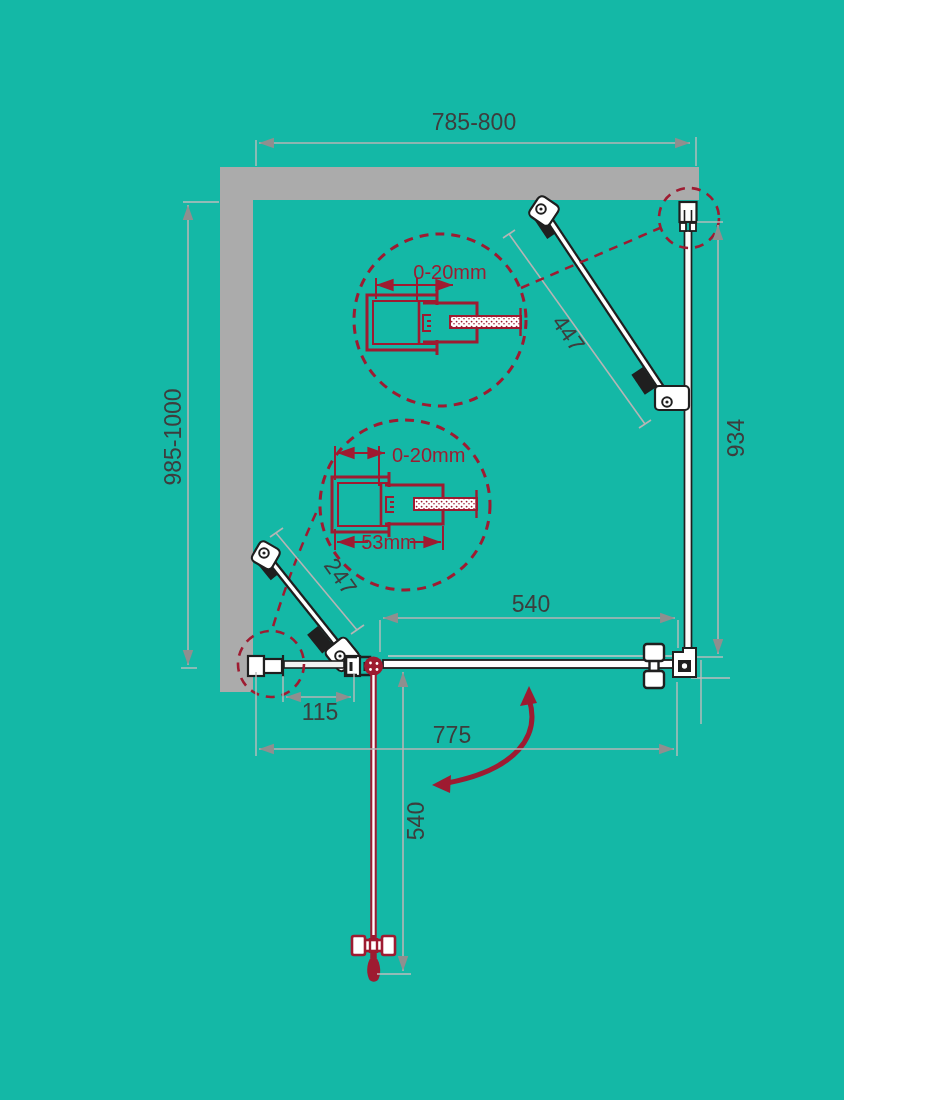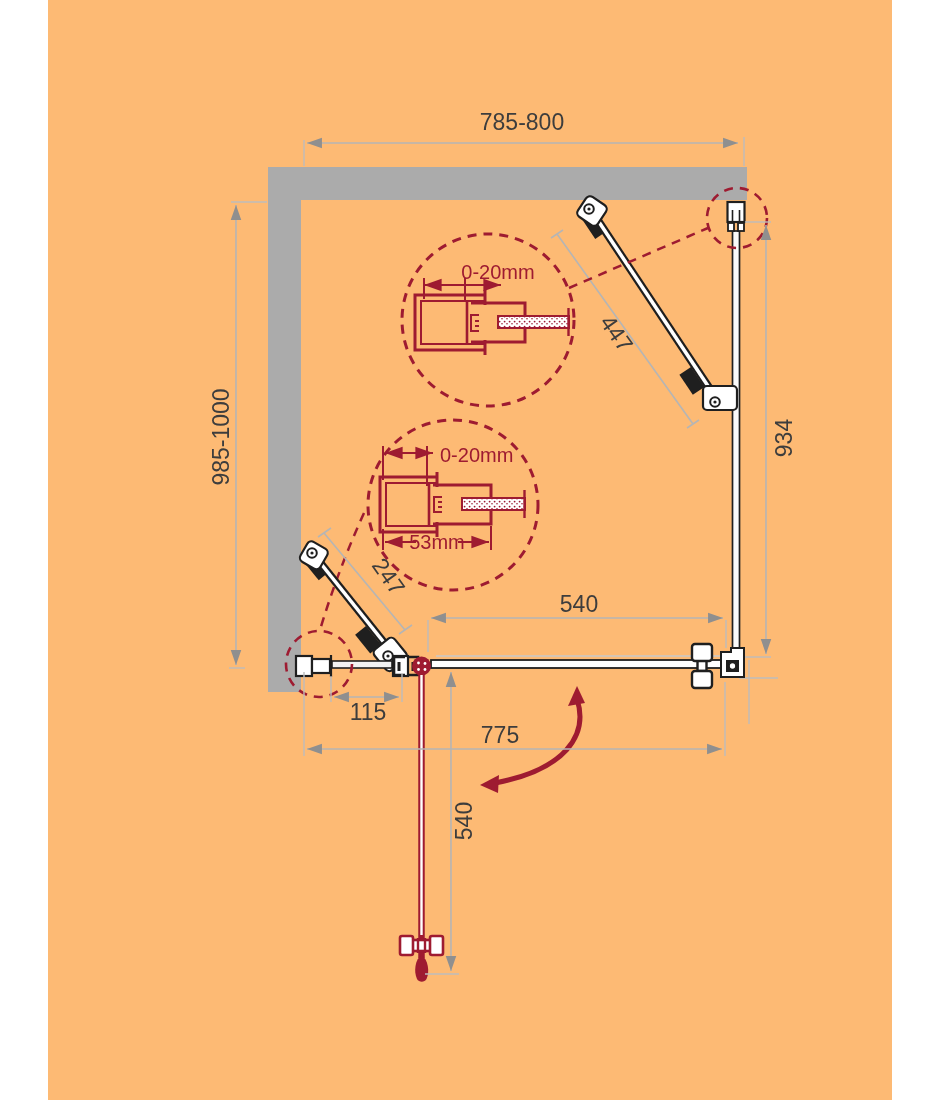--- a/index.html
+++ b/index.html
@@ -1,17 +1,17 @@
 <!DOCTYPE html>
 <html><head>
 <meta charset="utf-8">
 <style>
   html,body{margin:0;padding:0;background:#ffffff;}
-  #stage{position:relative;width:844px;height:1100px;background:#fdba74;overflow:hidden;
-         font-family:"Liberation Sans", sans-serif;margin-left:48px;}
+  #stage{position:relative;width:844px;height:1100px;background:#14b8a6;overflow:hidden;
+         font-family:"Liberation Sans", sans-serif;}
   svg{position:absolute;left:0;top:0;}
   text{font-family:"Liberation Sans", sans-serif;}
   .dimtxt{fill:#3d3d3d;font-size:23px;}
   .redtxt{fill:#9e1b31;font-size:20px;}
   .dimline{stroke:#b5b5b5;stroke-width:1.6;fill:none;}
   .extline{stroke:#bcbcbc;stroke-width:1.4;fill:none;}
   .blk{stroke:#1f1f1f;fill:none;}
   .red{stroke:#9e1b31;fill:none;}
   .dash{stroke:#9e1b31;fill:none;stroke-dasharray:9 7;}
 </style>

